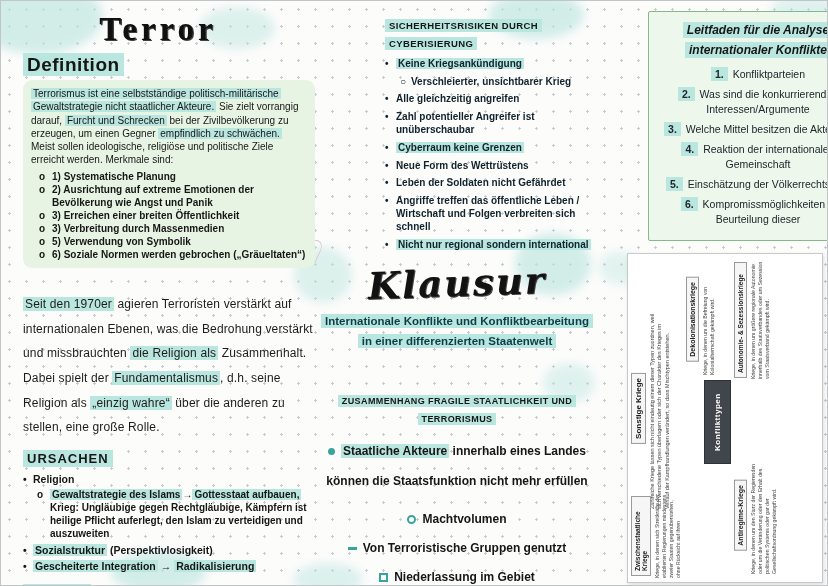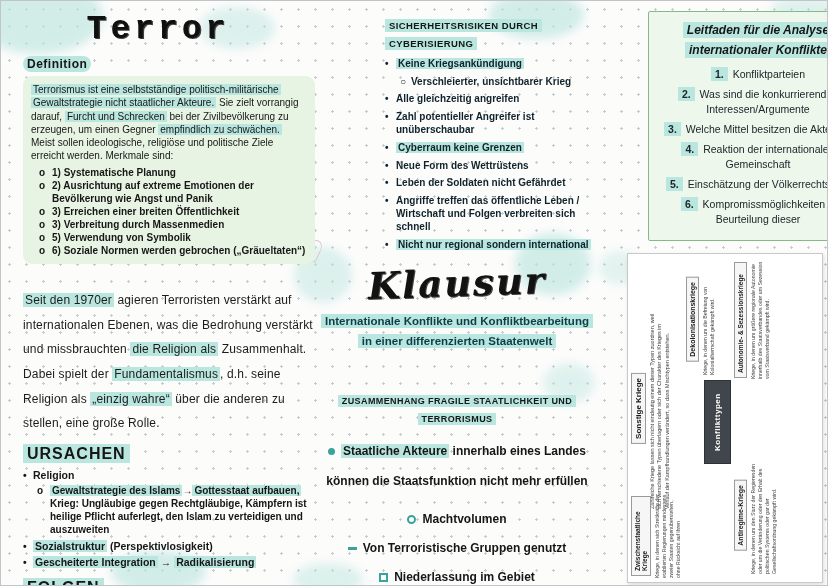--- a/index.html
+++ b/index.html
@@ -31,34 +31,34 @@
   section{ position:absolute; z-index:1; }
   .col-left{ left:22px; top:8px; width:292px; }
   .col-mid{ left:318px; top:14px; width:276px; }
   .col-right{ left:600px; top:10px; width:222px; }
 
   .chip{ background:#b9e6df; padding:1px 4px; -webkit-box-decoration-break:clone; box-decoration-break:clone; }
   .hl{ background:#b9e6df; padding:0 2px; -webkit-box-decoration-break:clone; box-decoration-break:clone; }
 
   
   .terror-title{
-    font-family:Liberation Mono, monospace; font-weight:900; font-size:33px; letter-spacing:4px;
+    font-family:Liberation Serif, serif; font-weight:900; font-size:33px; letter-spacing:4px;
     text-align:center; width:270px; margin:2px 0 6px; color:#101010;
     text-shadow:1.2px 1.2px 0 #3f3f3f;
   }
   .def-head{ margin:0 0 4px; }
-  .def-head .chip{ font-size:12px; font-weight:700; letter-spacing:.5px;border-radius:8px; }
+  .def-head .chip{ font-size:19px; font-weight:700; letter-spacing:.5px; }
   .def-box{ background:#e8f4e3; border-radius:9px; padding:7px 8px; width:292px; }
   .def-intro{ font-size:10px; font-weight:400; line-height:1.33; }
   .def-list{ list-style:none; margin-top:3px; margin-left:8px; }
   .def-list li, .oli{ position:relative; padding-left:13px; font-size:10px; font-weight:700; line-height:1.3; }
   .def-list li::before, .oli::before{ content:"o"; position:absolute; left:0; top:0; font-weight:700; }
   .history{ font-size:12px; line-height:2.06; margin-top:24px; width:292px; color:#1c1c1c; letter-spacing:.15px; }
   .subhead{ margin:9px 0 5px; }
-  .subhead .chip{ font-size:16px; font-weight:700; letter-spacing:1px; }
+  .subhead .chip{ font-size:13px; font-weight:700; letter-spacing:1px; }
   .plain-list{ list-style:none; }
   .dotli{ position:relative; padding-left:10px; font-size:10.5px; font-weight:700; line-height:1.35; margin-bottom:2px; }
   .dotli::before{ content:"•"; position:absolute; left:0; top:0; }
   .cause-detail{ margin-left:14px; width:272px; margin-bottom:3px; }
 
   
   .cyber{ margin-left:66px; width:210px; }
   .cyber-head{ margin-bottom:6px; }
   .cyber-head .chip{ font-size:9.5px; font-weight:700; letter-spacing:.4px; }
   .cyber-list{ list-style:none; }

